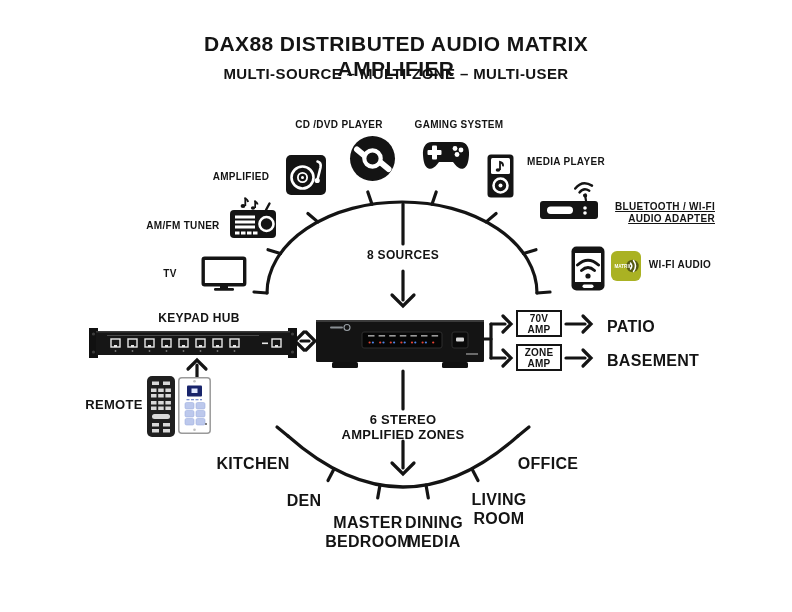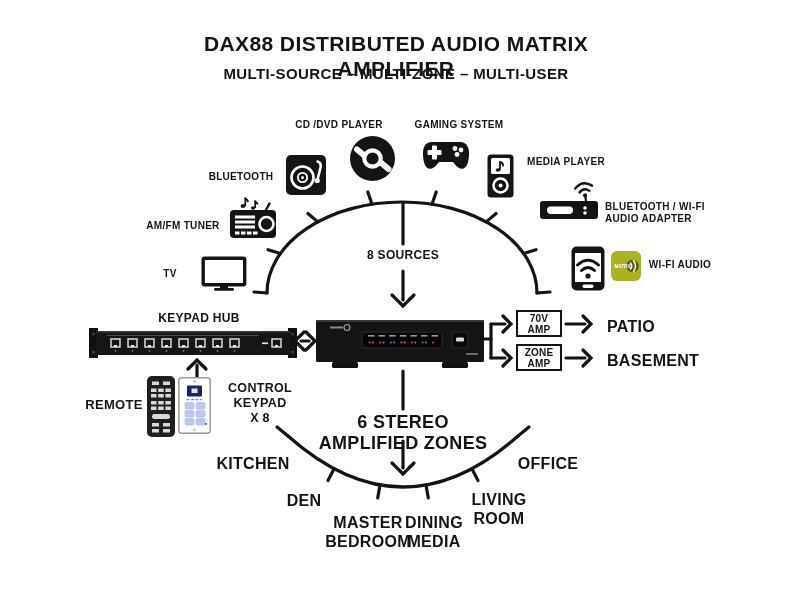--- a/index.html
+++ b/index.html
@@ -85,25 +85,25 @@
         <path d="M 583 350 L 591 358 L 583 366"></path>
       </g>
     </g>
   </svg>
 
   <div class="lbl ctr t-title" style="left:396px;top:32px;">DAX88 DISTRIBUTED AUDIO MATRIX AMPLIFIER</div>
   <div class="lbl ctr t-sub" style="left:396px;top:65px;">MULTI-SOURCE – MULTI-ZONE – MULTI-USER</div>
 
   <div class="lbl ctr t-src" style="left:170px;top:268px;">TV</div>
   <div class="lbl ctr t-src" style="left:183px;top:220px;">AM/FM TUNER</div>
-  <div class="lbl ctr t-src" style="left:241px;top:171px;">BLUETOOTH</div>
+  <div class="lbl ctr t-src" style="left:241px;top:171px;">AMPLIFIED</div>
   <div class="lbl ctr t-src" style="left:339px;top:119px;">CD /DVD PLAYER</div>
   <div class="lbl ctr t-src" style="left:459px;top:119px;">GAMING SYSTEM</div>
   <div class="lbl ctr t-src" style="left:566px;top:156px;">MEDIA PLAYER</div>
-  <div class="lbl t-src" style="left:605px;top:201px;text-align:left;width:110px;">BLUETOOTH / WI-FI
+  <div class="lbl t-src" style="left:605px;top:201px;text-align:right;width:110px;text-decoration:underline;">BLUETOOTH / WI-FI
 AUDIO ADAPTER</div>
   <div class="lbl ctr t-src" style="left:680px;top:259px;">WI-FI AUDIO</div>
   <div class="lbl ctr t-big" style="left:403px;top:248px;">8 SOURCES</div>
 
   <div class="icon" style="left:201px;top:256px;">
     <svg width="46" height="36" viewBox="0 0 46 36">
       <rect x="2.2" y="2.2" width="41.5" height="26.5" rx="1.5" fill="#fff" stroke="#141414" stroke-width="3.4"></rect>
       <rect x="19" y="29" width="8" height="3.2" fill="#141414"></rect>
       <rect x="13" y="32" width="20" height="2.8" rx="1.2" fill="#141414"></rect>
     </svg>
@@ -350,32 +350,29 @@
         <rect x="7" y="25.5" width="9" height="6.5" rx="1.5"></rect>
           <rect x="18" y="25.5" width="9" height="6.5" rx="1.5"></rect>
         <rect x="7" y="33.5" width="9" height="6.5" rx="1.5"></rect>
           <rect x="18" y="33.5" width="9" height="6.5" rx="1.5"></rect>
         <rect x="7" y="41.5" width="9" height="6.5" rx="1.5"></rect>
           <rect x="18" y="41.5" width="9" height="6.5" rx="1.5"></rect>
       </g>
       <circle cx="28" cy="47" r="1" fill="#555"></circle>
     </svg>
   </div>
-  <div class="lbl ctr t-mid" style="left:260px;top:381px;">CONTROL
-KEYPAD
-X 8</div>
 
   <div class="ampbox" style="left:516px;top:310px;">70V
 AMP</div>
   <div class="ampbox" style="left:516px;top:344px;">ZONE
 AMP</div>
   <div class="lbl t-zone" style="left:607px;top:318px;text-align:left;">PATIO</div>
   <div class="lbl t-zone" style="left:607px;top:352px;text-align:left;">BASEMENT</div>
 
-  <div class="lbl ctr" style="left:403px;top:412px;font-size:18px;">6 STEREO
+  <div class="lbl ctr" style="left:403px;top:412px;font-size:13px;">6 STEREO
 AMPLIFIED ZONES</div>
   <div class="lbl ctr t-zone" style="left:253px;top:455px;">KITCHEN</div>
   <div class="lbl ctr t-zone" style="left:304px;top:492px;">DEN</div>
   <div class="lbl ctr t-zone" style="left:368px;top:514px;">MASTER
 BEDROOM</div>
   <div class="lbl ctr t-zone" style="left:434px;top:514px;">DINING
 MEDIA</div>
   <div class="lbl ctr t-zone" style="left:499px;top:491px;">LIVING
 ROOM</div>
   <div class="lbl ctr t-zone" style="left:548px;top:455px;">OFFICE</div>

